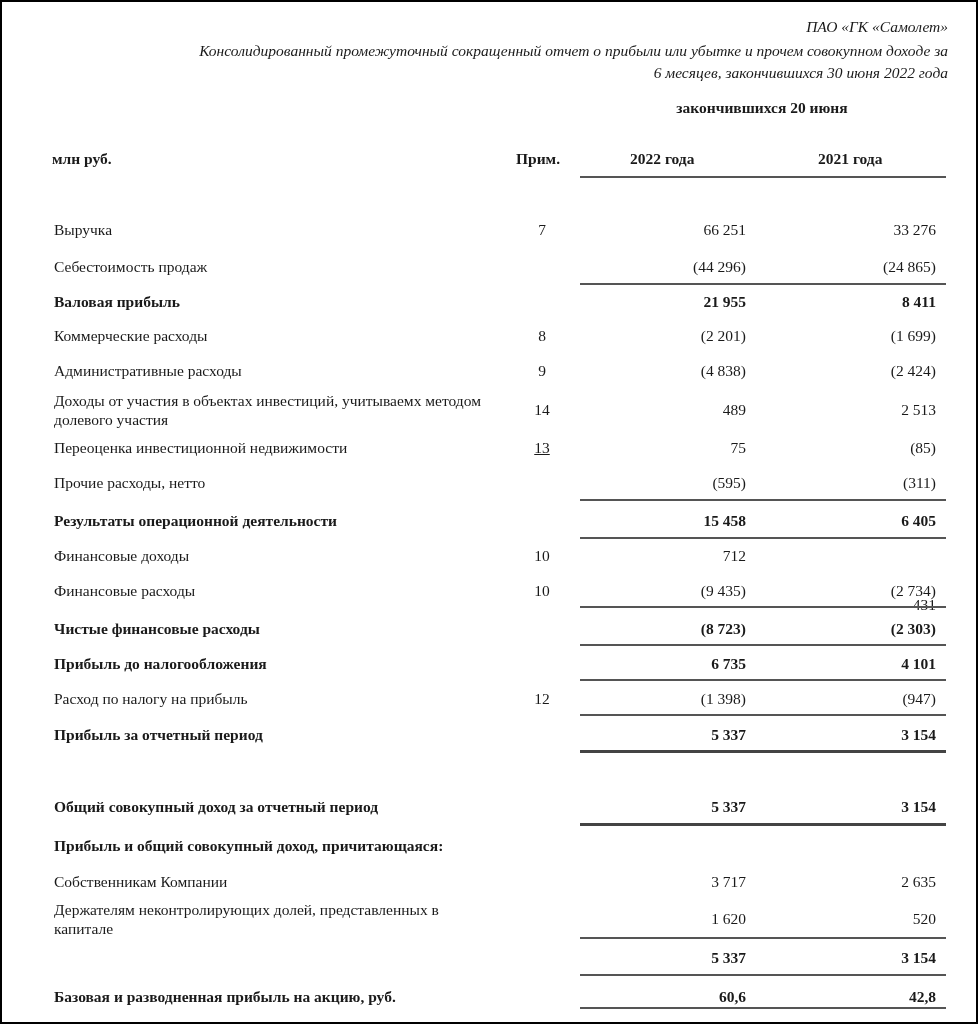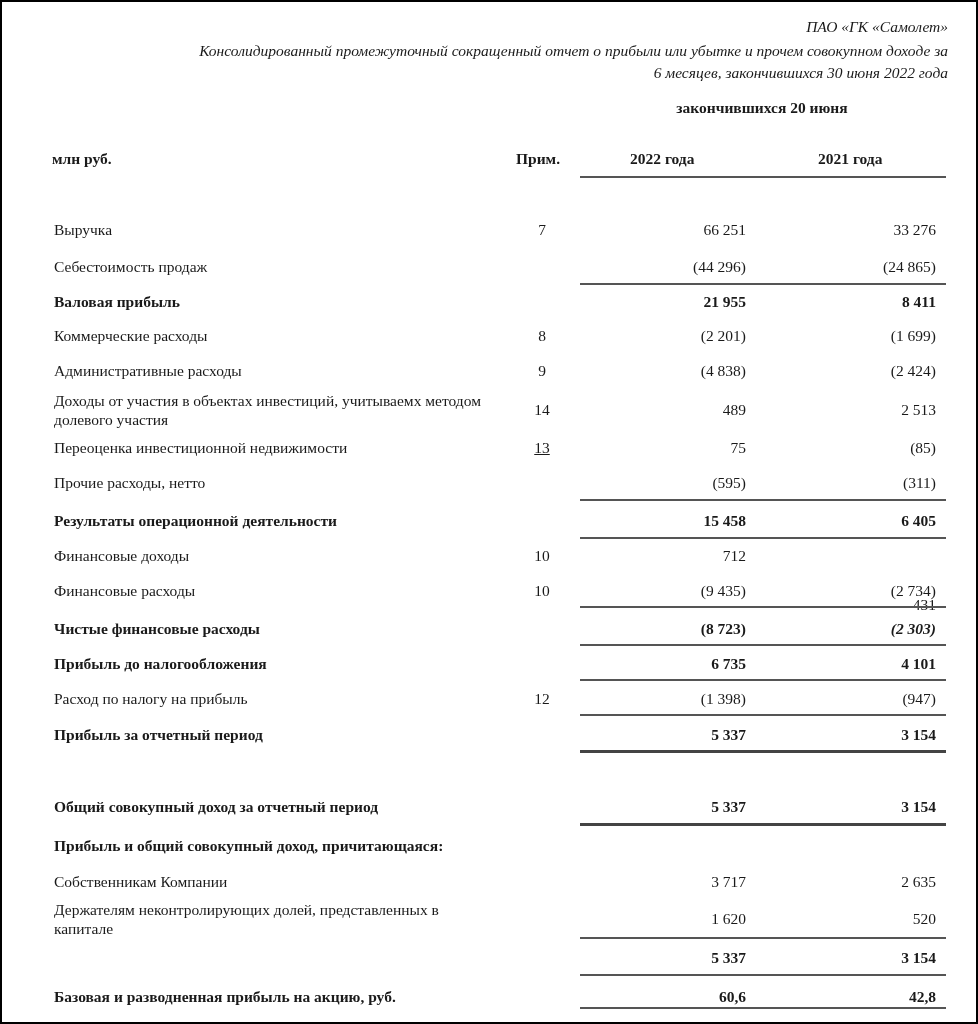--- a/index.html
+++ b/index.html
@@ -102,21 +102,21 @@
     <div class="row" style="top: 579px;">
       <span class="label">Финансовые расходы</span>
       <span class="note" style="top: 0px;">10</span>
       <span class="v22" style="top: 0px;">(9 435)</span>
       <span class="v21" style="top: 0px;">(2 734)</span>
     </div>
     <div class="row bold" style="top: 617px;">
       <span class="label">Чистые финансовые расходы</span>
       <span class="note" style="top: 0px;"></span>
       <span class="v22" style="top: 0px;">(8 723)</span>
-      <span class="v21" style="top: 0px; font-style: italic;">(2 303)</span>
+      <span class="v21" style="top: 0px;">(2 303)</span>
     </div>
     <div class="row bold" style="top: 652px;">
       <span class="label">Прибыль до налогообложения</span>
       <span class="note" style="top: 0px;"></span>
       <span class="v22" style="top: 0px;">6 735</span>
       <span class="v21" style="top: 0px;">4 101</span>
     </div>
     <div class="row" style="top: 687px;">
       <span class="label">Расход по налогу на прибыль</span>
       <span class="note" style="top: 0px;">12</span>

